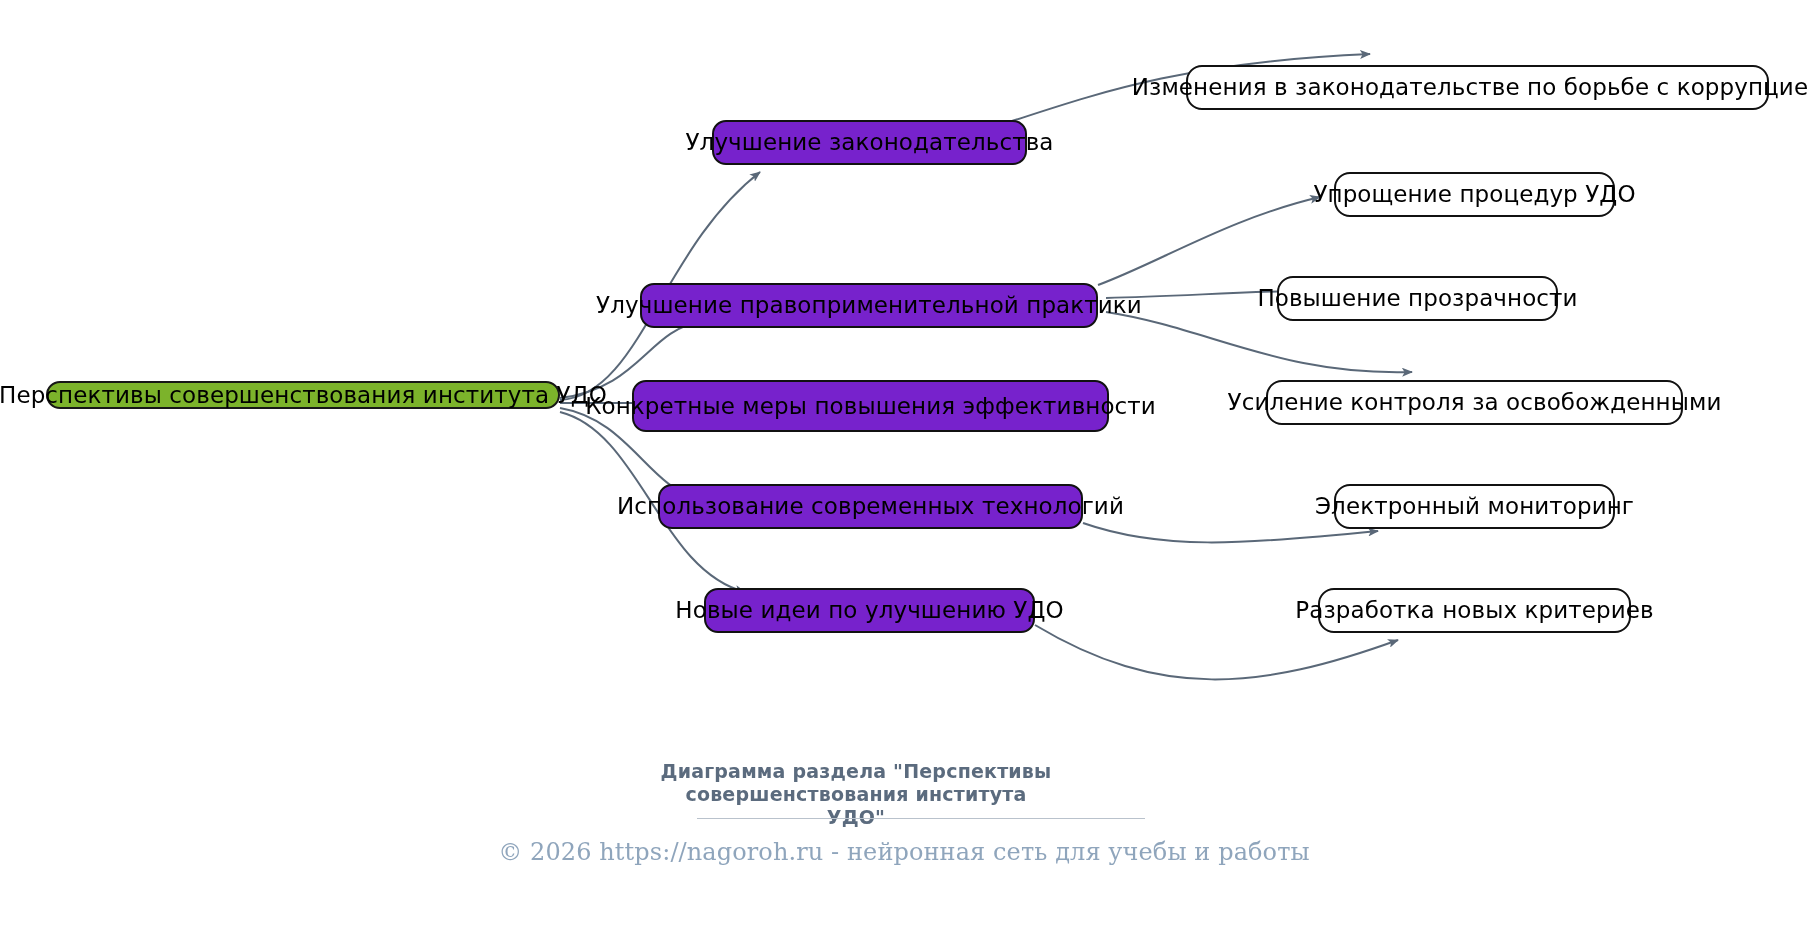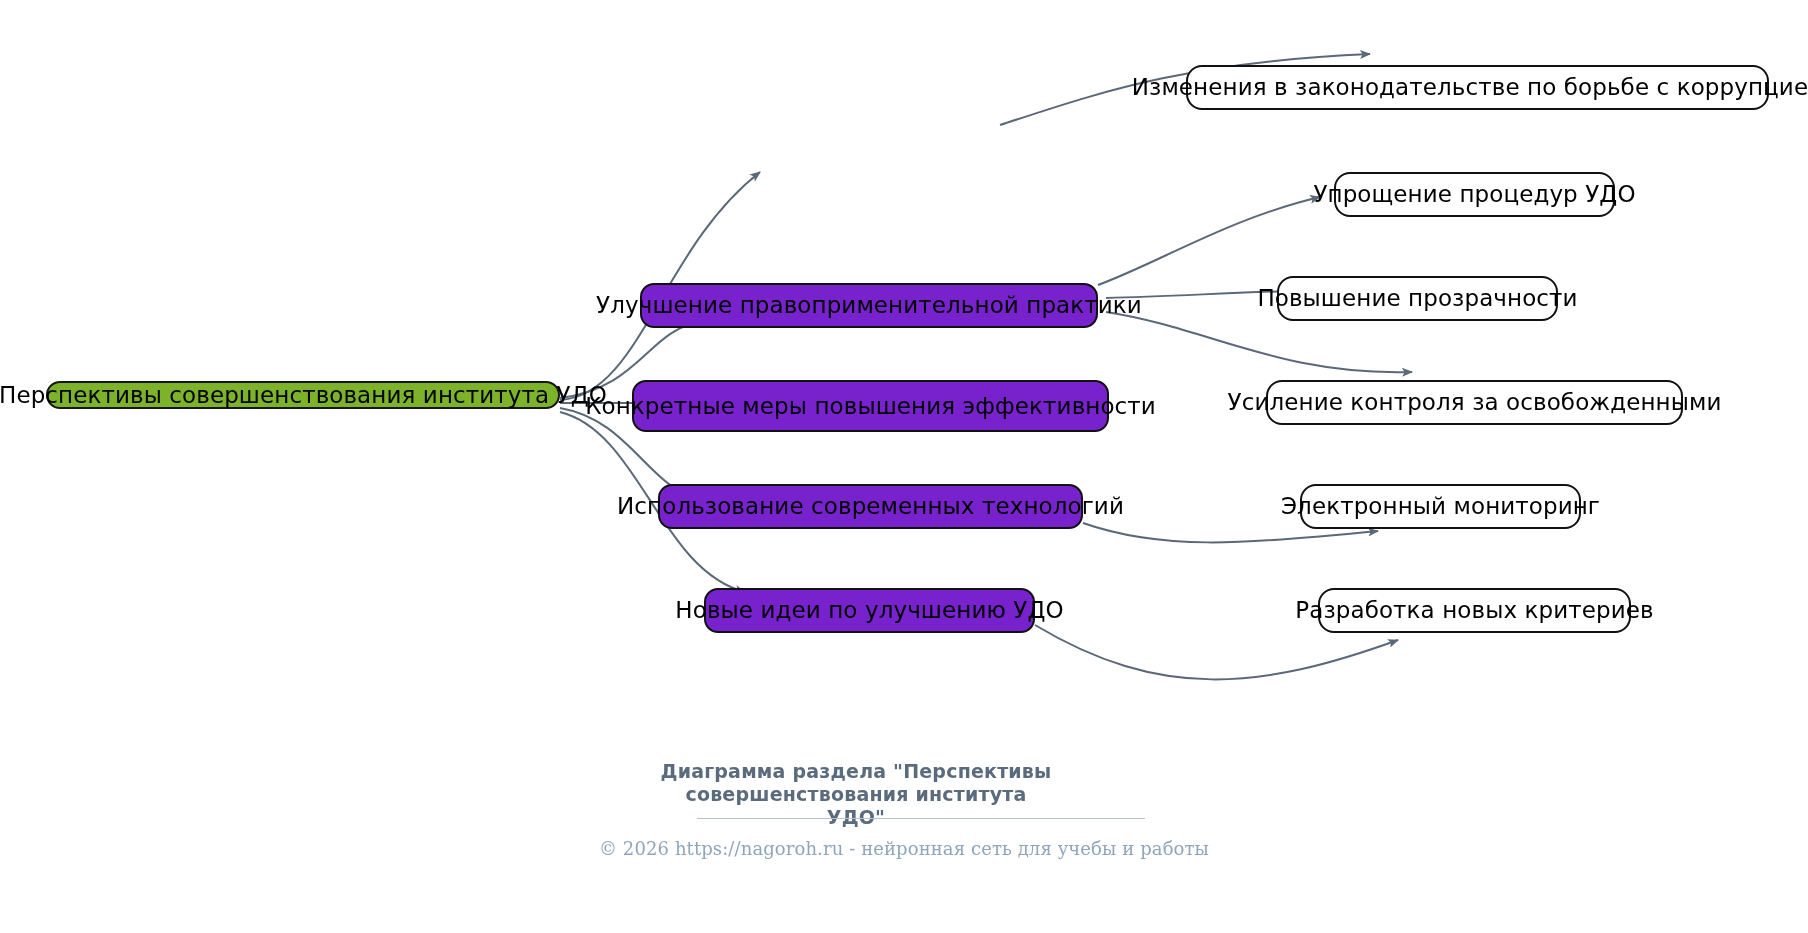--- a/index.html
+++ b/index.html
@@ -72,21 +72,21 @@
   .caption-rule {
     position: absolute;
     border-top: 1px solid #B9C2CC;
     height: 0;
   }
   .footer {
     position: absolute;
     text-align: center;
     font-family: "DejaVu Serif", "Liberation Serif", serif;
     color: #8FA5BC;
-    font-size: 18px;
+    font-size: 24px;
     letter-spacing: 0.1px;
     white-space: nowrap;
   }
 </style>
 </head>
 <body>
 
 <div id="stage">
 
   <svg id="edges" viewBox="0 0 1808 933" width="1808" height="933">
@@ -109,20 +109,23 @@
       <path d="M 1106 312 C 1210 328 1280 376 1412 372"></path>
       <path d="M 1083 523 C 1160 550 1240 545 1378 531"></path>
       <path d="M 1035 625 C 1160 700 1260 690 1398 640"></path>
     </g>
   </svg>
 
   <div class="node node-root" style="left:46px; top:381px; width:514px; height:28px;">
     <span>Перспективы совершенствования института УДО</span>
   </div>
 
+  <div class="node node-branch" style="left:712px; top:120px; width:315px; height:45px;">
+    <span>Улучшение законодательства</span>
+  </div>
 
   <div class="node node-branch" style="left:640px; top:275px; width:458px; height:45px;margin-top:8px;">
     <span>Улучшение правоприменительной практики</span>
   </div>
 
   <div class="node node-branch" style="left:632px; top:380px; width:477px; height:52px;">
     <span>Конкретные меры повышения эффективности</span>
   </div>
 
   <div class="node node-branch" style="left:658px; top:484px; width:425px; height:45px;">
@@ -142,21 +145,21 @@
   </div>
 
   <div class="node node-leaf" style="left:1277px; top:276px; width:281px; height:45px;">
     <span>Повышение прозрачности</span>
   </div>
 
   <div class="node node-leaf" style="left:1266px; top:380px; width:417px; height:45px;">
     <span>Усиление контроля за освобожденными</span>
   </div>
 
-  <div class="node node-leaf" style="left:1300px; top:484px; width:281px; height:45px;">
+  <div class="node node-leaf" style="left:1334px; top:484px; width:281px; height:45px;">
     <span>Электронный мониторинг</span>
   </div>
 
   <div class="node node-leaf" style="left:1318px; top:588px; width:313px; height:45px;">
     <span>Разработка новых критериев</span>
   </div>
 
   <div class="caption" style="left:654px; top:760px; width:404px;">Диаграмма раздела "Перспективы совершенствования института УДО"</div>
 
   <div class="caption-rule" style="left:697px; top:818px; width:448px;"></div>

